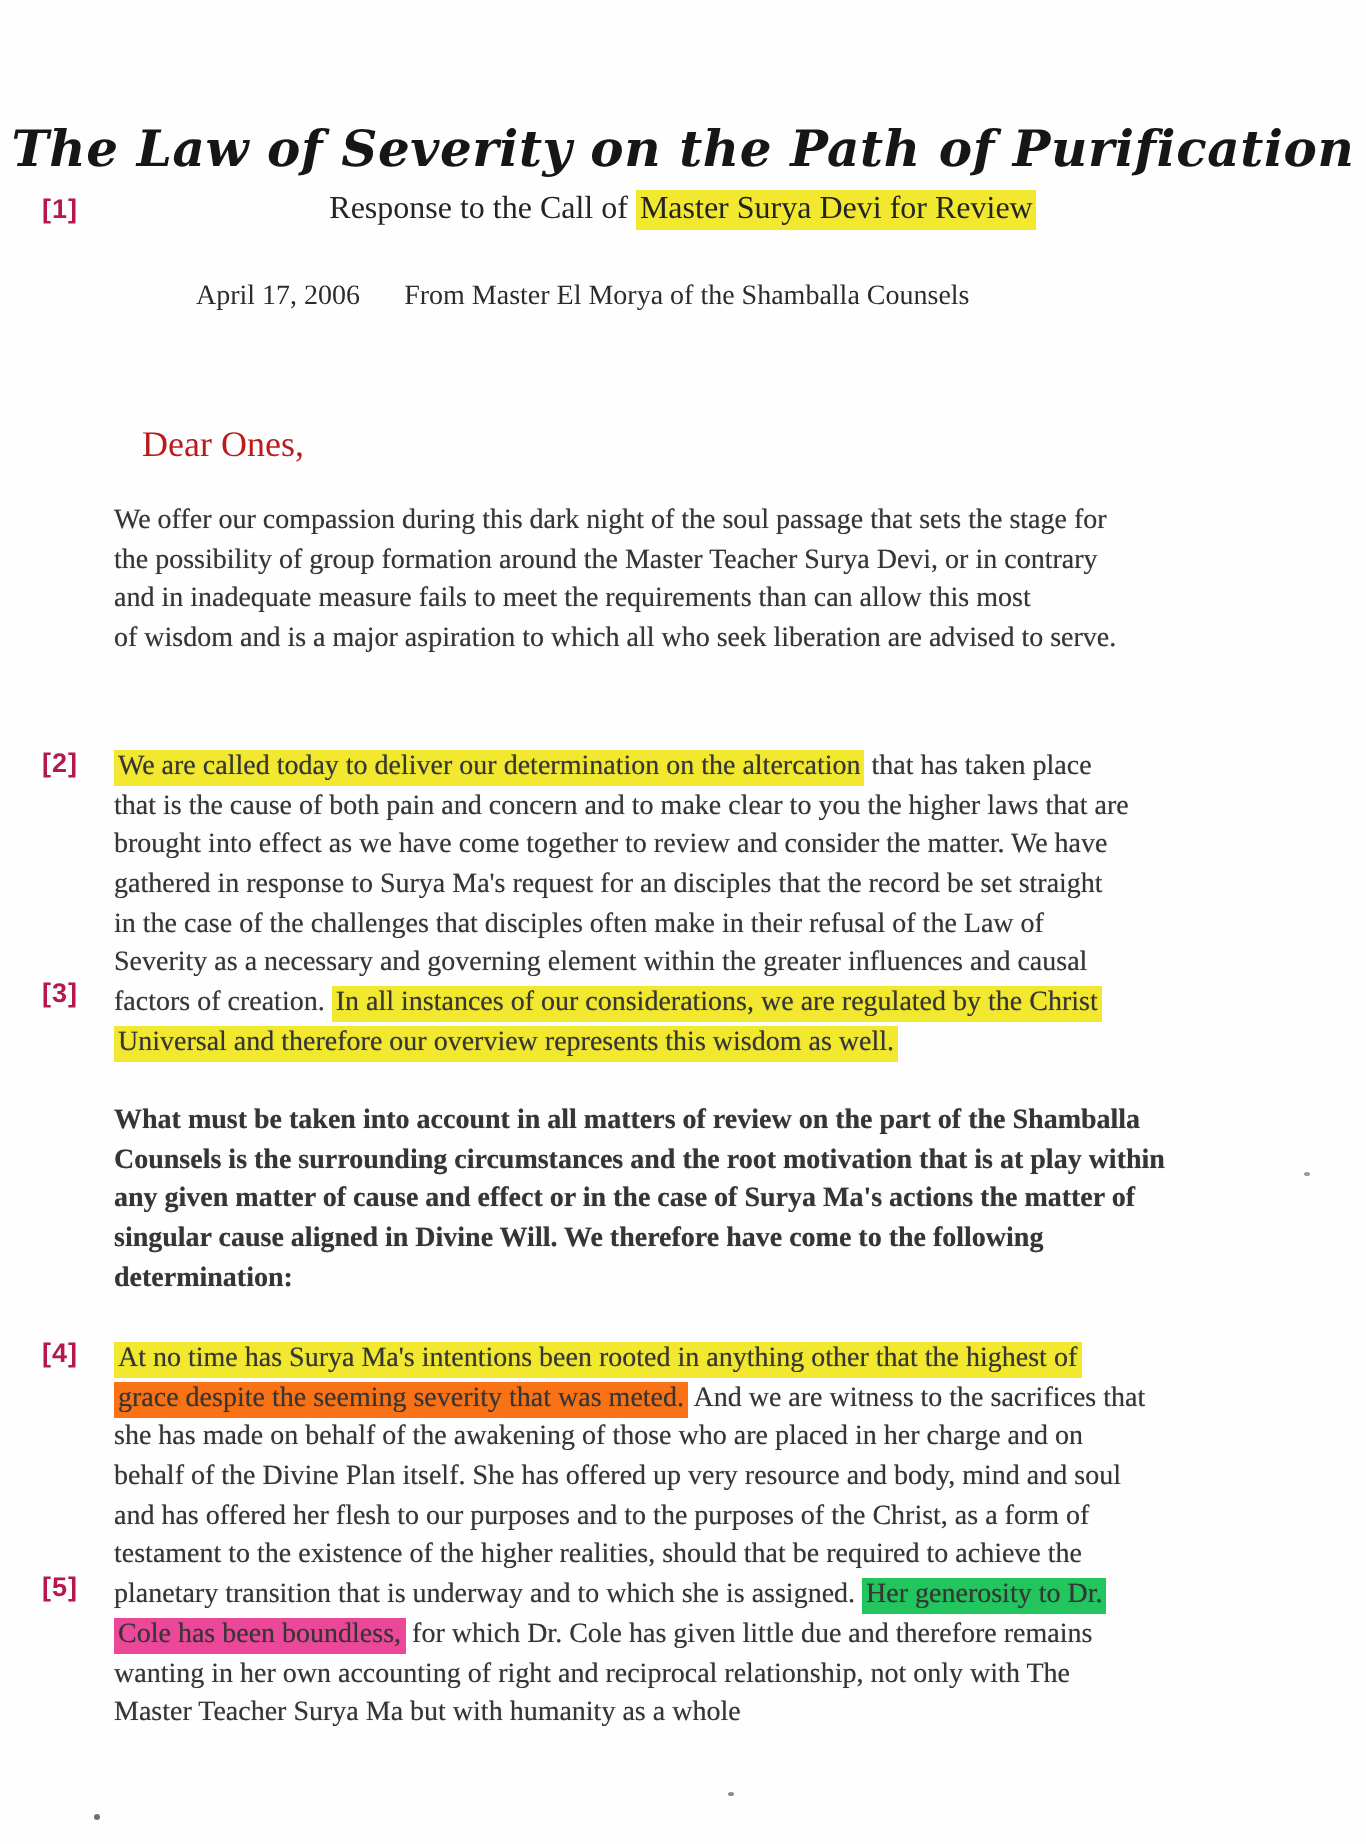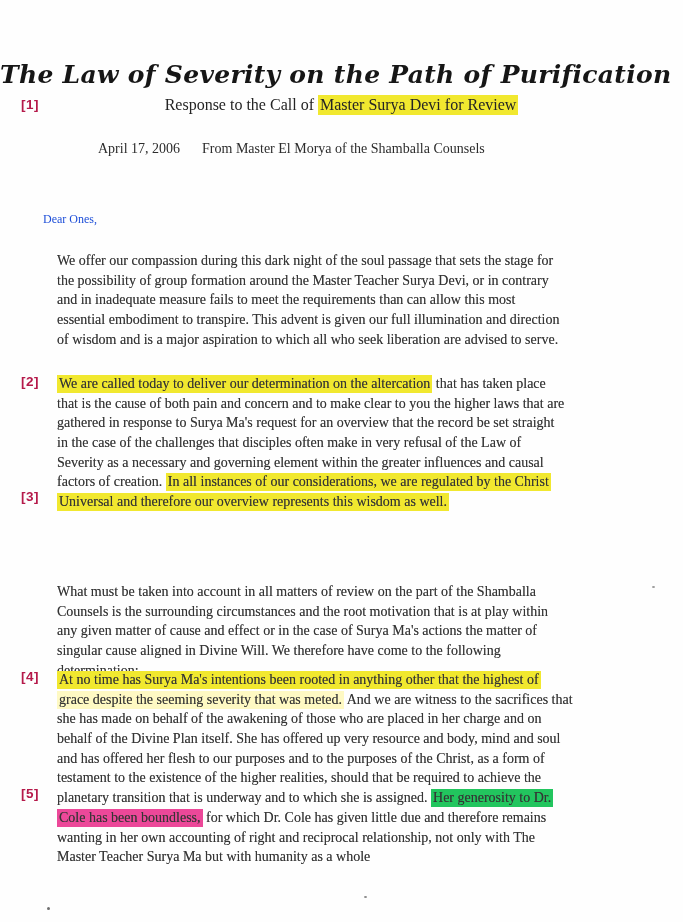--- a/index.html
+++ b/index.html
@@ -10,41 +10,42 @@
     position: relative;
     overflow: hidden;
   }
   .page {
     position: absolute; inset: 0;
     background: #fefefe;
     color: #383838;
   }
   .doc-title {
     position: absolute; top: 60px; left: 0; width: 100%;
+    text-align: center;
     font-family: "DejaVu Serif", serif;
     font-size: 25px; font-weight: bold; font-style: italic;
     letter-spacing: 0.3px;
     color: #161616;
     margin: 0;
   }
   .doc-subtitle {
     position: absolute; top: 96px; left: 0; width: 100%;
     text-align: center;
     font-size: 16px;
     color: #242424;
   }
   .dateline {
     position: absolute; top: 141px; left: 98px;
     font-size: 14px; color: #2c2c2c;
     white-space: nowrap;
   }
   .dateline .gap { display: inline-block; width: 22px; }
   .salutation {
-    position: absolute; left: 43px; top: 212px;
-    font-size: 12px; color: #1d4ed8;
+    position: absolute; left: 71px; top: 212px;
+    font-size: 18px; color: #b91c1c;
   }
   .para {
     position: absolute; left: 57px; width: 600px;
     font-size: 14px; color: #353535;
     text-shadow: 0 0 0.4px rgba(50,50,50,0.55);
   }
   .line { height: 19.7px; line-height: 19.7px; white-space: nowrap; }
   .hl { padding: 1px 2px 2px 2px; }
   .marker {
     position: absolute; left: 21px;
@@ -70,42 +71,42 @@
     <span>April 17, 2006</span><span class="gap"></span><span>From Master El Morya of the Shamballa Counsels</span>
   </div>
 
   <div class="salutation">Dear Ones,</div>
 
   <div id="body-paragraphs">
       <div class="para" style="top: 251px;">
         <div class="line"><span>We offer our compassion during this dark night of the soul passage that sets the stage for</span></div>
         <div class="line"><span>the possibility of group formation around the Master Teacher Surya Devi, or in contrary</span></div>
         <div class="line"><span>and in inadequate measure fails to meet the requirements than can allow this most</span></div>
-        <div class="line"><span>essential embodiment to transpire. This advent is given our full illumination and direction</span></div>
         <div class="line"><span>of wisdom and is a major aspiration to which all who seek liberation are advised to serve.</span></div>
       </div>
       <div class="para" style="top: 374px;">
         <div class="line"><span class="hl" style="background-color: rgb(241, 232, 47);">We are called today to deliver our determination on the altercation</span><span> that has taken place</span></div>
         <div class="line"><span>that is the cause of both pain and concern and to make clear to you the higher laws that are</span></div>
-        <div class="line"><span>gathered in response to Surya Ma's request for an overview that the record be set straight</span></div>
-        <div class="line"><span>in the case of the challenges that disciples often make in very refusal of the Law of</span></div>
+        <div class="line"><span>brought into effect as we have come together to review and consider the matter.  We have</span></div>
+        <div class="line"><span>gathered in response to Surya Ma's request for an disciples that the record be set straight</span></div>
+        <div class="line"><span>in the case of the challenges that disciples often make in their refusal of the Law of</span></div>
         <div class="line"><span>Severity as a necessary and governing element within the greater influences and causal</span></div>
         <div class="line"><span>factors of creation. </span><span class="hl" style="background-color: rgb(241, 232, 47);">In all instances of our considerations, we are regulated by the Christ</span></div>
         <div class="line"><span class="hl" style="background-color: rgb(241, 232, 47);">Universal and therefore our overview represents this wisdom as well.</span></div>
       </div>
-      <div class="para" style="top: 582px;">
+      <div class="para" style="top: 551px; font-weight: bold;">
         <div class="line"><span>What must be taken into account in all matters of review on the part of the Shamballa</span></div>
         <div class="line"><span>Counsels is the surrounding circumstances and the root motivation that is at play within</span></div>
         <div class="line"><span>any given matter of cause and effect or in the case of Surya Ma's actions the matter of</span></div>
         <div class="line"><span>singular cause aligned in Divine Will. We therefore have come to the following</span></div>
         <div class="line"><span>determination:</span></div>
       </div>
       <div class="para" style="top: 670px;">
         <div class="line"><span class="hl" style="background-color: rgb(241, 232, 47);">At no time has Surya Ma's intentions been rooted in anything other that the highest of</span></div>
-        <div class="line"><span class="hl" style="background-color: #fef9c3;">grace despite the seeming severity that was meted.</span><span>  And we are witness to the sacrifices that</span></div>
+        <div class="line"><span class="hl" style="background-color: #f97316;">grace despite the seeming severity that was meted.</span><span>  And we are witness to the sacrifices that</span></div>
         <div class="line"><span>she has made on behalf of the awakening of those who are placed in her charge and on</span></div>
         <div class="line"><span>behalf of the Divine Plan itself. She has offered up very resource and body, mind and soul</span></div>
         <div class="line"><span>and has offered her flesh to our purposes and to the purposes of the Christ, as a form of</span></div>
         <div class="line"><span>testament to the existence of the higher realities, should that be required to achieve the</span></div>
         <div class="line"><span>planetary transition that is underway and to which she is assigned. </span><span class="hl" style="background-color: #22c55e;">Her generosity to Dr.</span></div>
         <div class="line"><span class="hl" style="background-color: #ec4899; font-family: Liberation Serif, serif;">Cole has been boundless,</span><span> for which Dr. Cole has given little due and therefore remains</span></div>
         <div class="line"><span>wanting in her own accounting of right and reciprocal relationship, not only with The</span></div>
         <div class="line"><span>Master Teacher  Surya Ma but with humanity as a whole</span></div>
       </div>
     </div>

